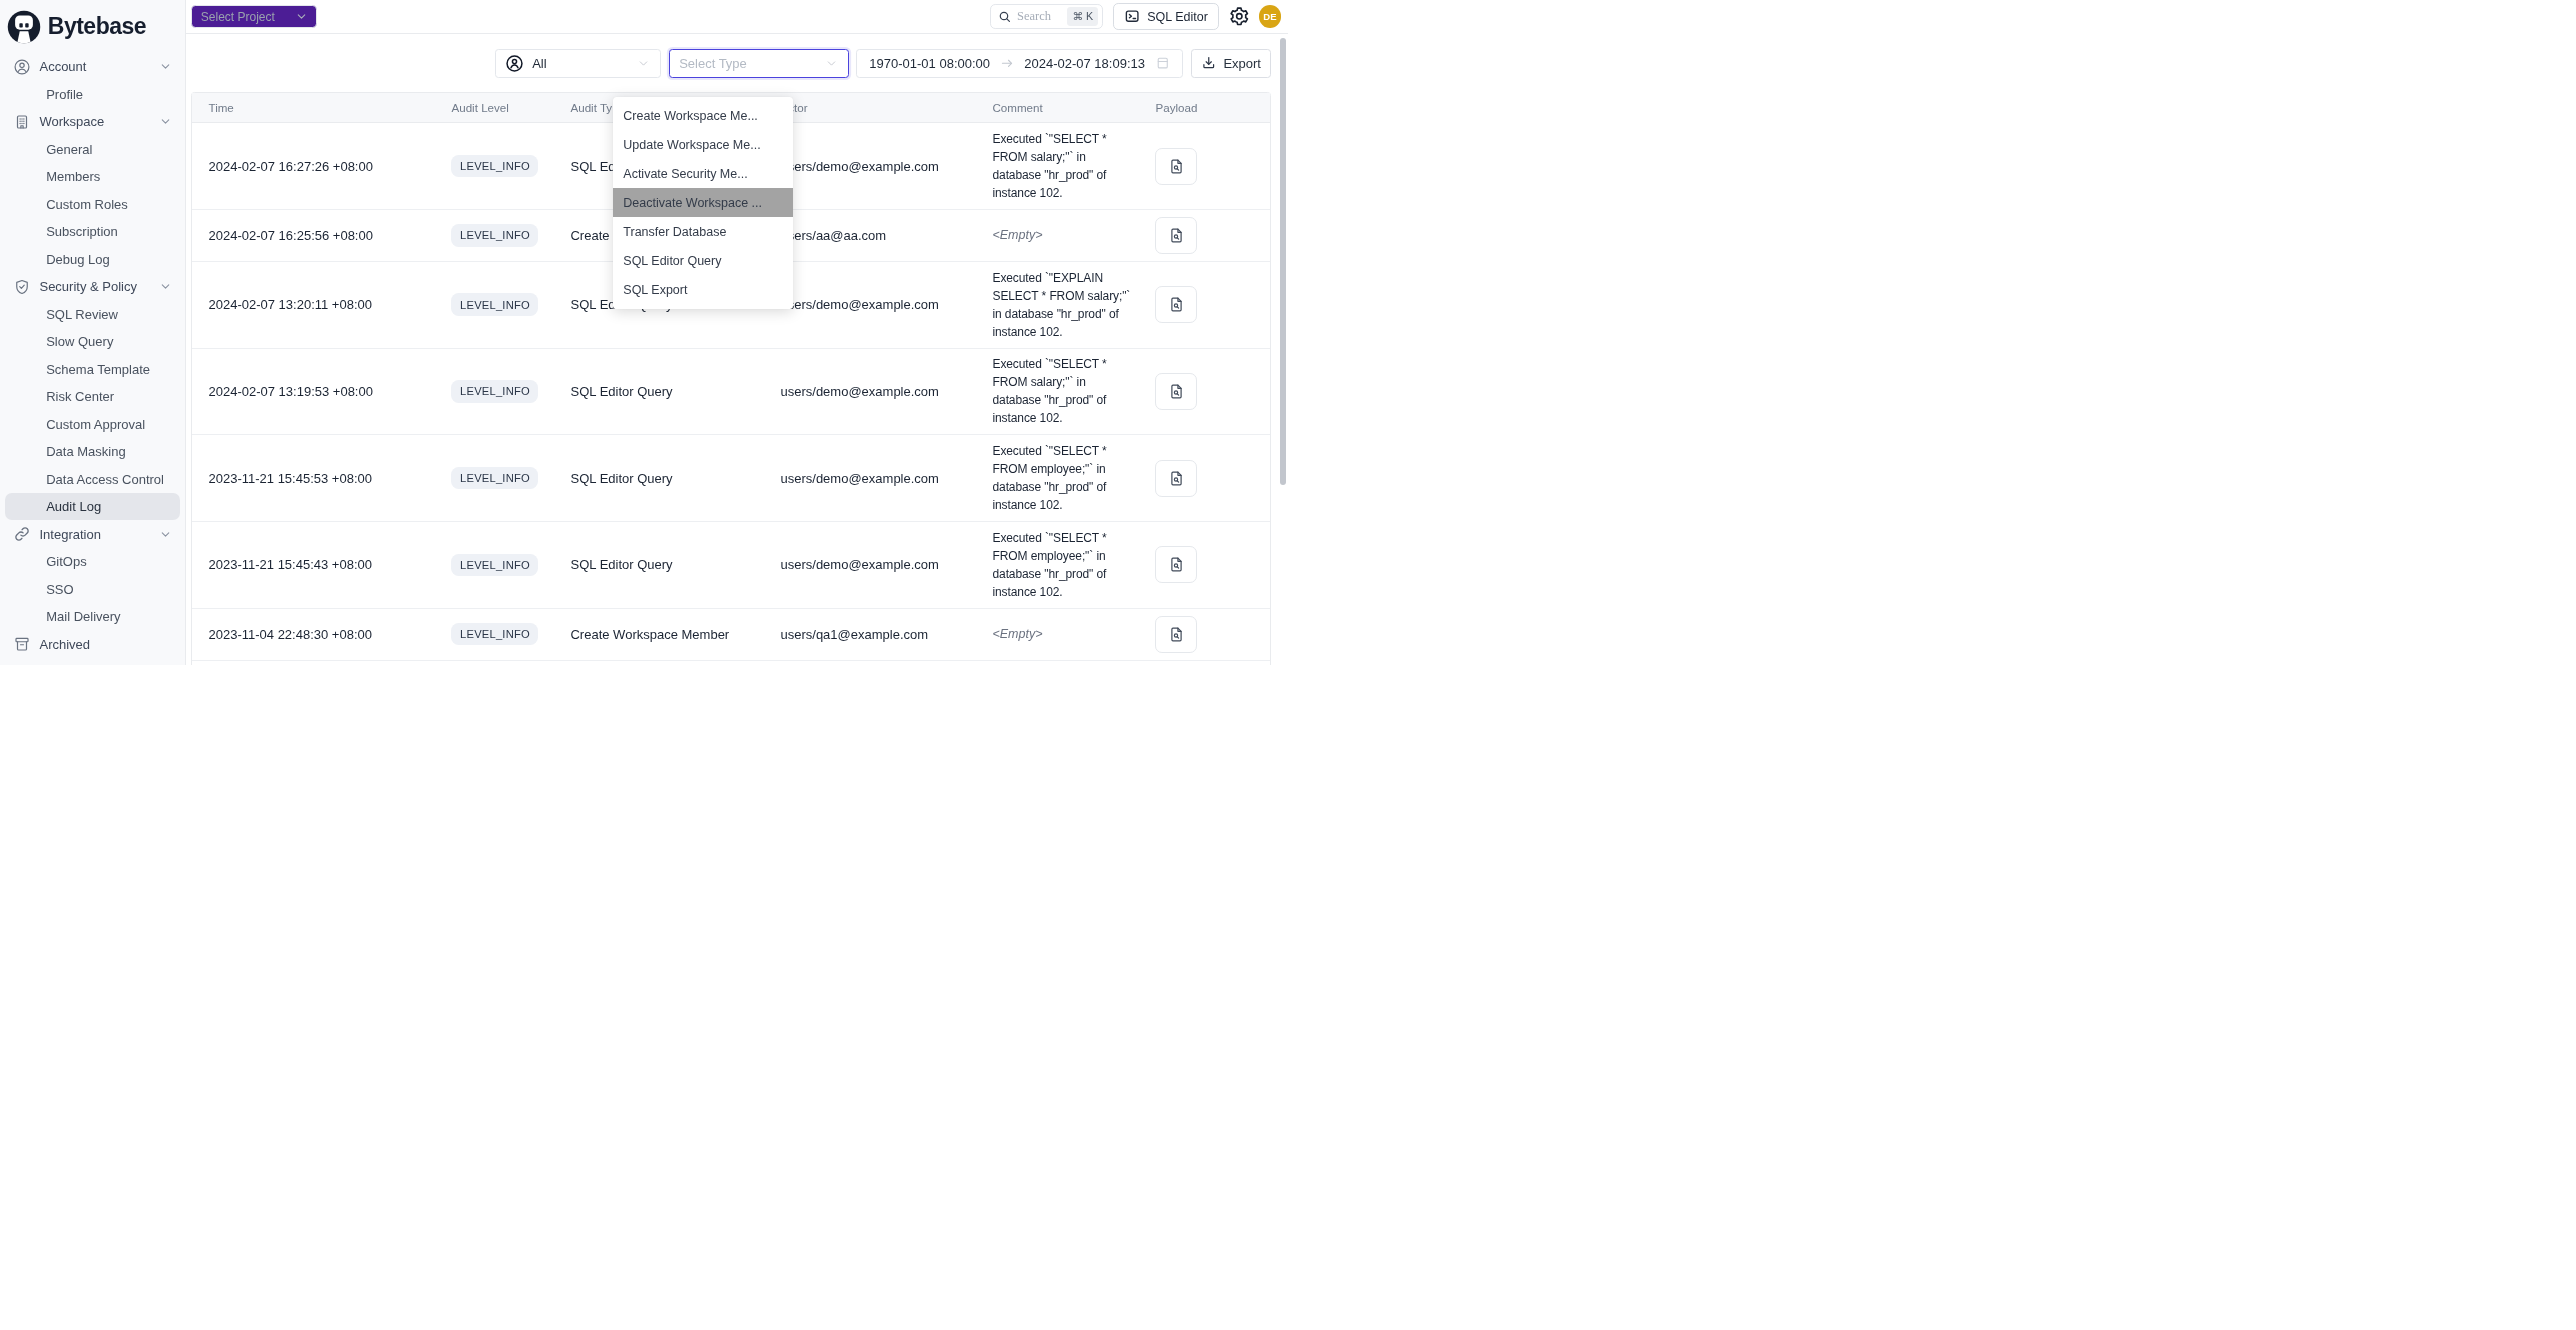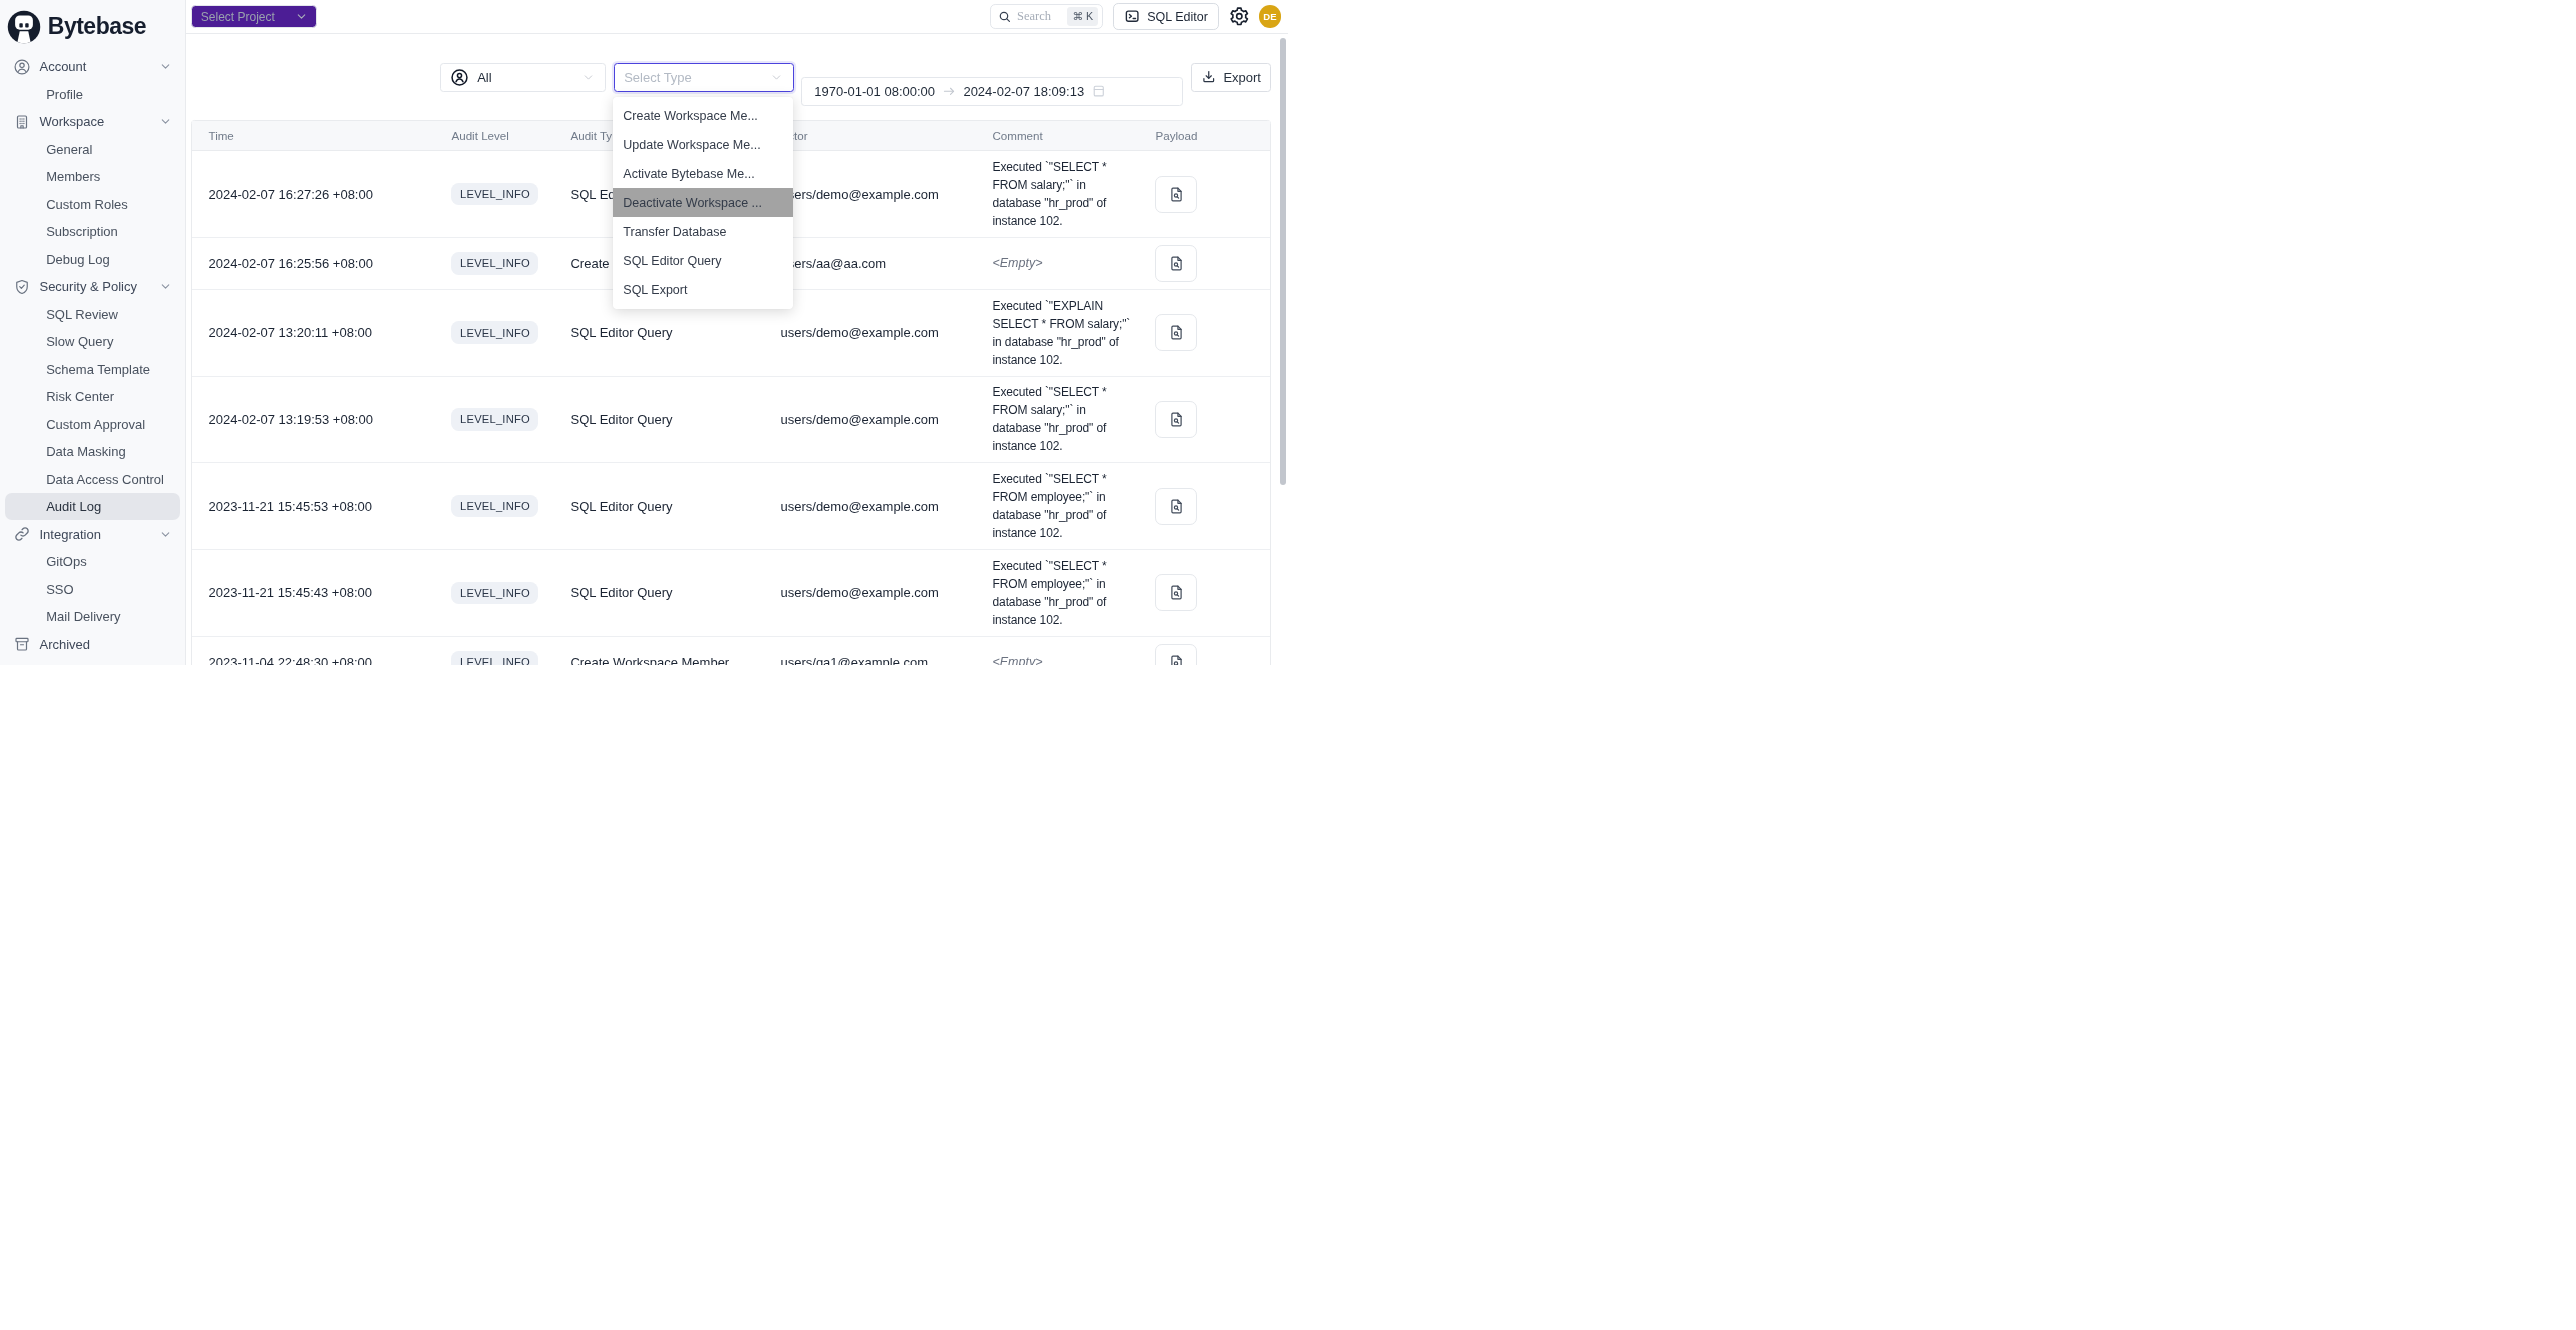--- a/index.html
+++ b/index.html
@@ -44,21 +44,21 @@
   .content { flex:1; position:relative; }
 
   
   .filterbar { display:flex; justify-content:flex-end; align-items:center; gap:7.7px; padding:14.6px 17px 0 0; }
   .sel { height:29px; border:0.9px solid #e4e7ec; border-radius:3.4px; background:#fff;
     display:flex; align-items:center; font-size:13px; color:#1f2937; }
   .sel .chev { margin-left:auto; width:13px; height:13px; display:flex; }
   .sel-actor { width:166px; padding:0 9.5px; gap:7.7px; }
   .sel-type { width:180px; padding:0 9.5px; border:1.7px solid #4b43dd;
     box-shadow:0 0 0 2.1px rgba(75,67,221,.13); color:#b3bac4; }
-  .daterange { width:382px; padding:0 12px; gap:6.9px;margin-top:28px; }
+  .daterange { width:327px; padding:0 12px; justify-content:space-between; gap:6.9px; }
   .btn-export { height:29px; width:80px; border:0.9px solid #dcdfe5; border-radius:3.4px; background:#fff;
     display:flex; align-items:center; justify-content:center; gap:6.9px; font-size:13px; color:#28323f; cursor:pointer; }
 
   
   .type-menu { position:absolute; top:63px; left:427px; width:180px; background:#fff;
     border-radius:3.4px; box-shadow:0 2.6px 13.7px rgba(0,0,0,.15), 0 0 0.9px rgba(0,0,0,.1);
     padding:4.3px 0; z-index:40; }
   .type-item { height:29px; display:flex; align-items:center; padding:0 10.3px;
     font-size:12.5px; color:#333b49; cursor:pointer; }
   .type-item.hl { background:#a3a3a3; }
@@ -489,21 +489,21 @@
                   </span>
                 </td>
             </tr>
           </tbody>
         </table>
       </div>
 
       <div class="type-menu">
         <div class="type-item">Create Workspace Me...</div>
         <div class="type-item">Update Workspace Me...</div>
-        <div class="type-item">Activate Bytebase Me...</div>
+        <div class="type-item">Activate Security Me...</div>
         <div class="type-item hl">Deactivate Workspace ...</div>
         <div class="type-item">Transfer Database</div>
         <div class="type-item">SQL Editor Query</div>
         <div class="type-item">SQL Export</div>
       </div>
 
     </div>
 
     <div class="scrollthumb"></div>
   </div>

